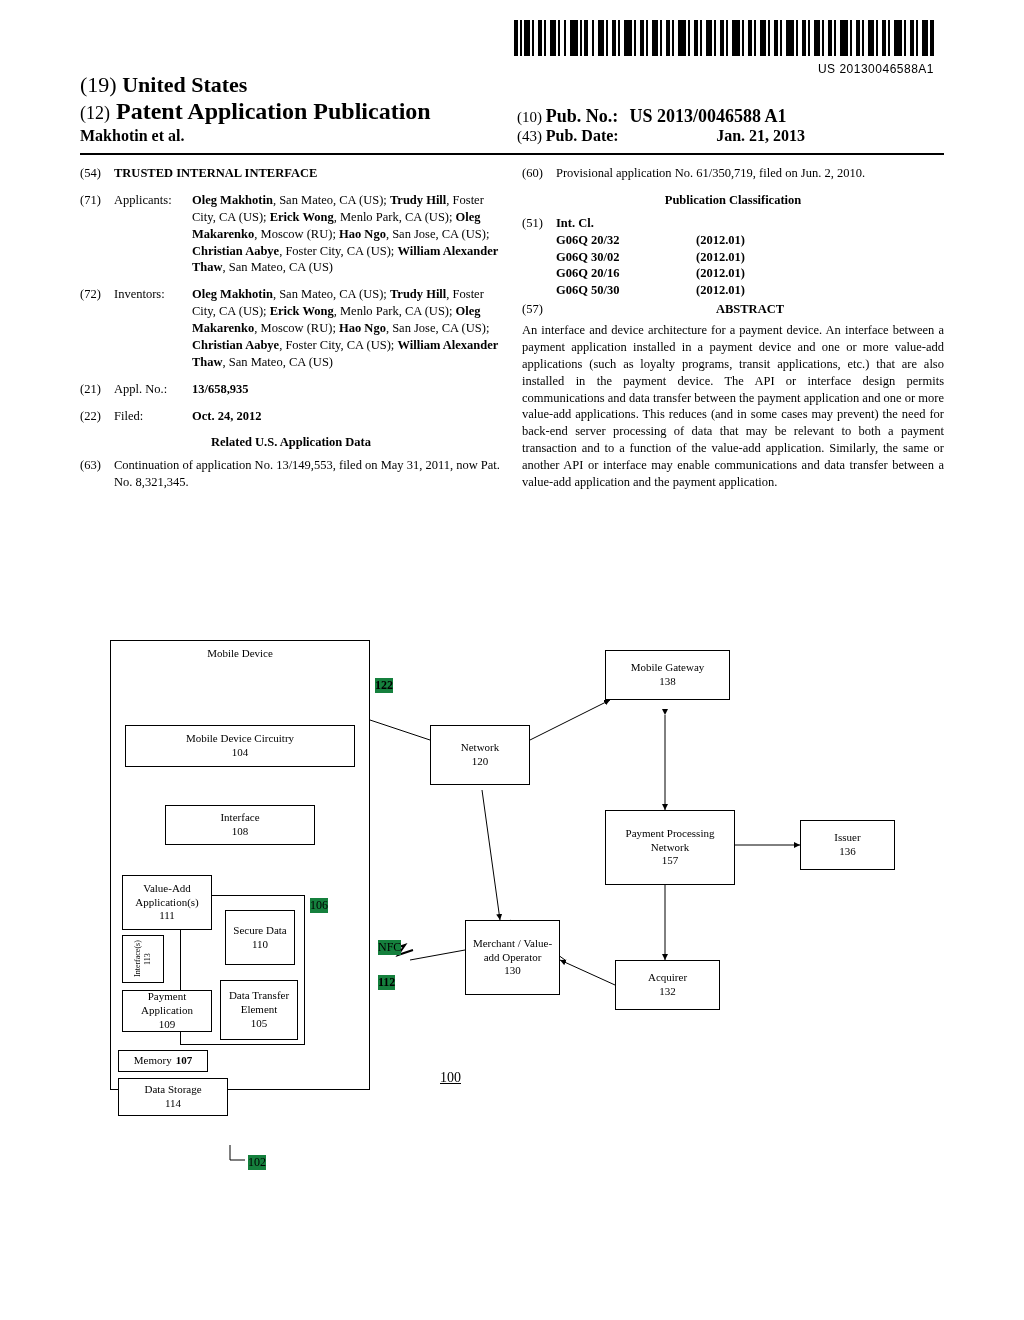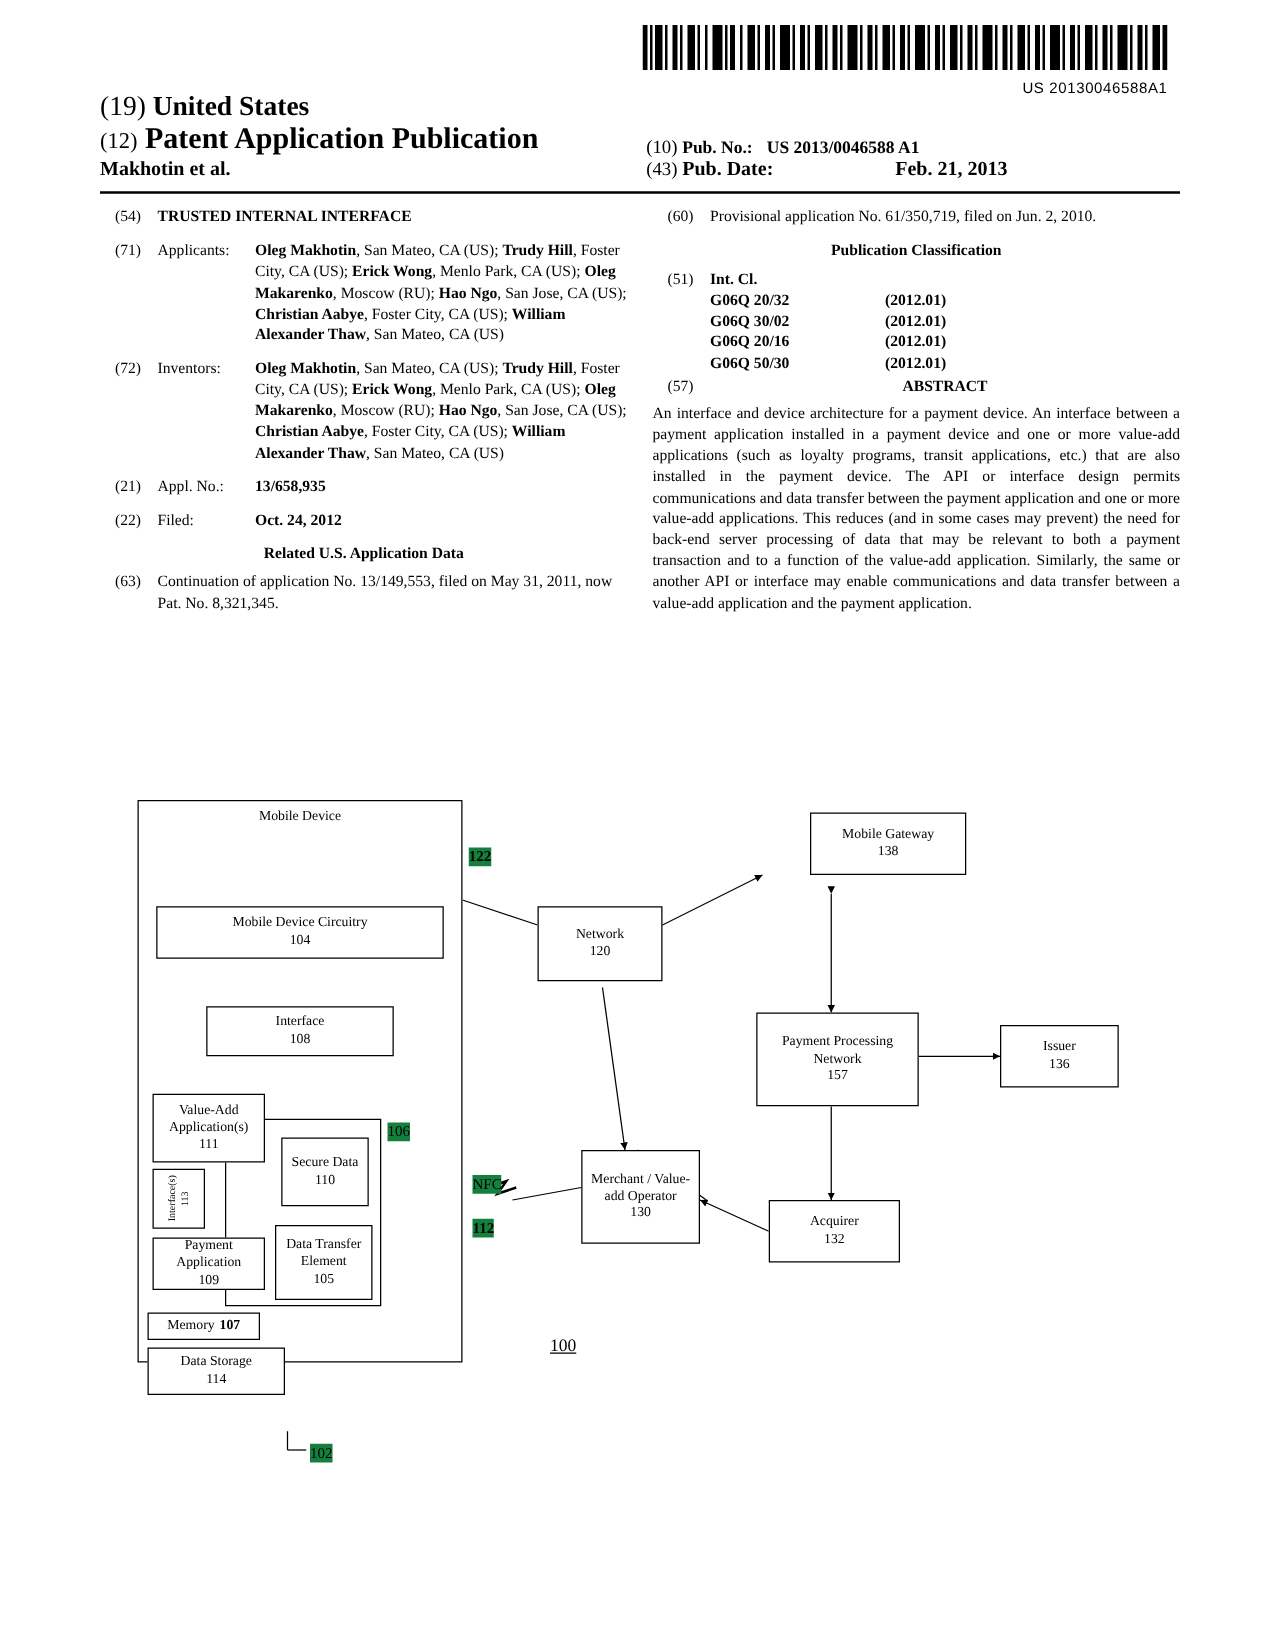--- a/index.html
+++ b/index.html
@@ -44,21 +44,21 @@
   .header-right {
     flex: 1;
     text-align: left;
     padding-left: 10px;
   }
   .line19 { font-size: 22px; }
   .line19 b { font-weight: bold; }
   .line12 { font-size: 24px; font-weight: bold; }
   .authors-line { font-size: 16px; font-weight: bold; margin-top: 2px; }
   .pubno-line { font-size: 15px; }
-  .pubno-line b { font-weight: bold; font-size: 14px; }
+  .pubno-line b { font-weight: bold; font-size: 18px; }
   .pubdate-line { font-size: 15px; }
   .pubdate-line b { font-weight: bold; font-size: 16px; }
   .hr {
     border: none;
     border-top: 2px solid #000;
     margin: 8px 0 10px 0;
   }
   .columns {
     display: flex;
     gap: 20px;
@@ -68,21 +68,20 @@
     font-size: 12.5px;
     line-height: 1.35;
   }
   .field {
     display: flex;
     margin-bottom: 10px;
   }
   .field .num {
     width: 34px;
     flex-shrink: 0;
-    margin-left: 12px;
   }
   .field .label {
     width: 78px;
     flex-shrink: 0;
   }
   .field .value {
     flex: 1;
   }
   .field .value b { font-weight: bold; }
   .section-title {
@@ -252,21 +251,21 @@
     <div class="header-right">
       <div class="pubno-line">
         <span>(10)</span>
         <b><span>Pub. No.:</span></b>&nbsp;&nbsp;
         <b>US 2013/0046588 A1</b>
       </div>
       <div class="pubdate-line">
         <span>(43)</span>
         <b><span>Pub. Date:</span></b>
         <span style="display:inline-block;width:90px;"></span>
-        <b>Feb. 21, 2013</b>
+        <b>Jan. 21, 2013</b>
       </div>
     </div>
   </div>
 
   <hr class="hr">
 
   <div class="columns">
 
     <div class="col">
 
@@ -458,21 +457,21 @@
     <div class="dbox" style="left:320px;top:85px;width:100px;height:60px;">
       <span>Network</span>
       <span>120</span>
     </div>
 
     <div class="dbox" style="left:355px;top:280px;width:95px;height:75px;">
       <span>Merchant / Value-add Operator</span>
       <span>130</span>
     </div>
 
-    <div class="dbox" style="left:495px;top:10px;width:125px;height:50px;margin-left:43px;">
+    <div class="dbox" style="left:495px;top:10px;width:125px;height:50px;">
       <span>Mobile Gateway</span>
       <span>138</span>
     </div>
 
     <div class="dbox" style="left:495px;top:170px;width:130px;height:75px;">
       <span>Payment Processing Network</span>
       <span>157</span>
     </div>
 
     <div class="dbox" style="left:690px;top:180px;width:95px;height:50px;">

